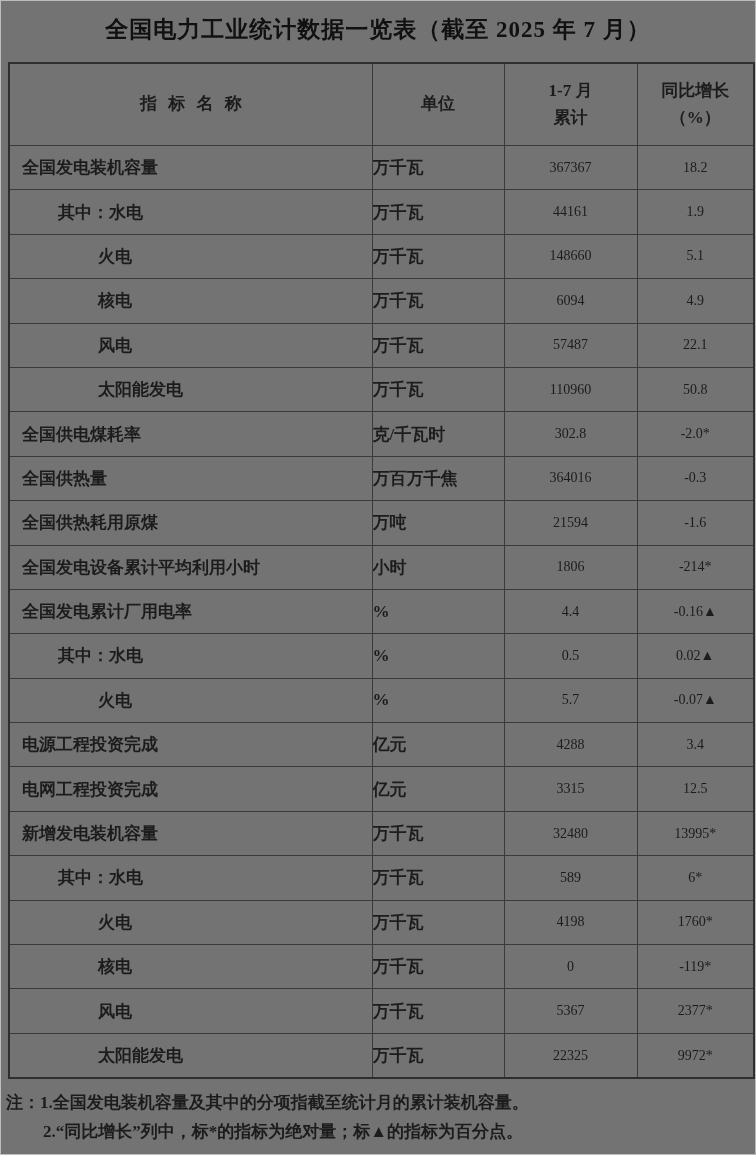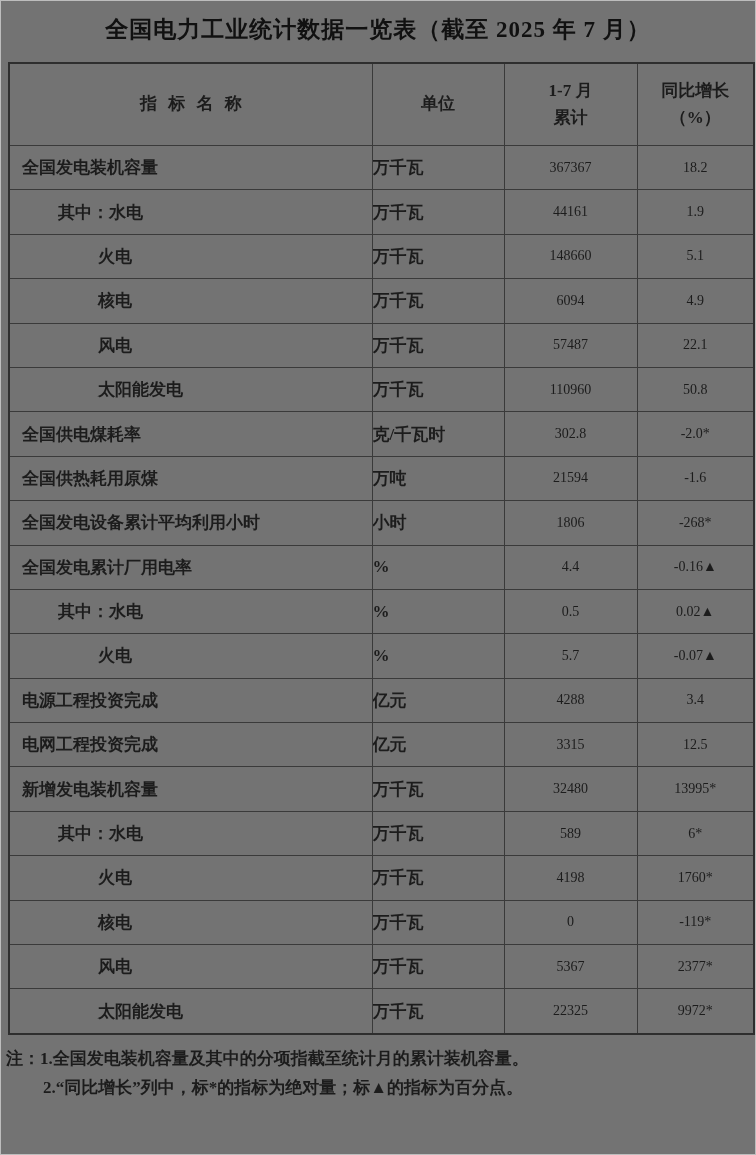--- a/index.html
+++ b/index.html
@@ -143,30 +143,36 @@
           <td class="value">110960</td>
           <td class="growth">50.8</td>
         </tr>
         <tr>
           <td class="indicator indent-0">全国供电煤耗率</td>
           <td class="unit">克/千瓦时</td>
           <td class="value">302.8</td>
           <td class="growth">-2.0*</td>
         </tr>
         <tr>
+          <td class="indicator indent-0">全国供热量</td>
+          <td class="unit">万百万千焦</td>
+          <td class="value">364016</td>
+          <td class="growth">-0.3</td>
+        </tr>
+        <tr>
           <td class="indicator indent-0">全国供热耗用原煤</td>
           <td class="unit">万吨</td>
           <td class="value">21594</td>
           <td class="growth">-1.6</td>
         </tr>
         <tr>
           <td class="indicator indent-0">全国发电设备累计平均利用小时</td>
           <td class="unit">小时</td>
           <td class="value">1806</td>
-          <td class="growth">-268*</td>
+          <td class="growth">-214*</td>
         </tr>
         <tr>
           <td class="indicator indent-0">全国发电累计厂用电率</td>
           <td class="unit">%</td>
           <td class="value">4.4</td>
           <td class="growth">-0.16▲</td>
         </tr>
         <tr>
           <td class="indicator indent-1">其中：水电</td>
           <td class="unit">%</td>

